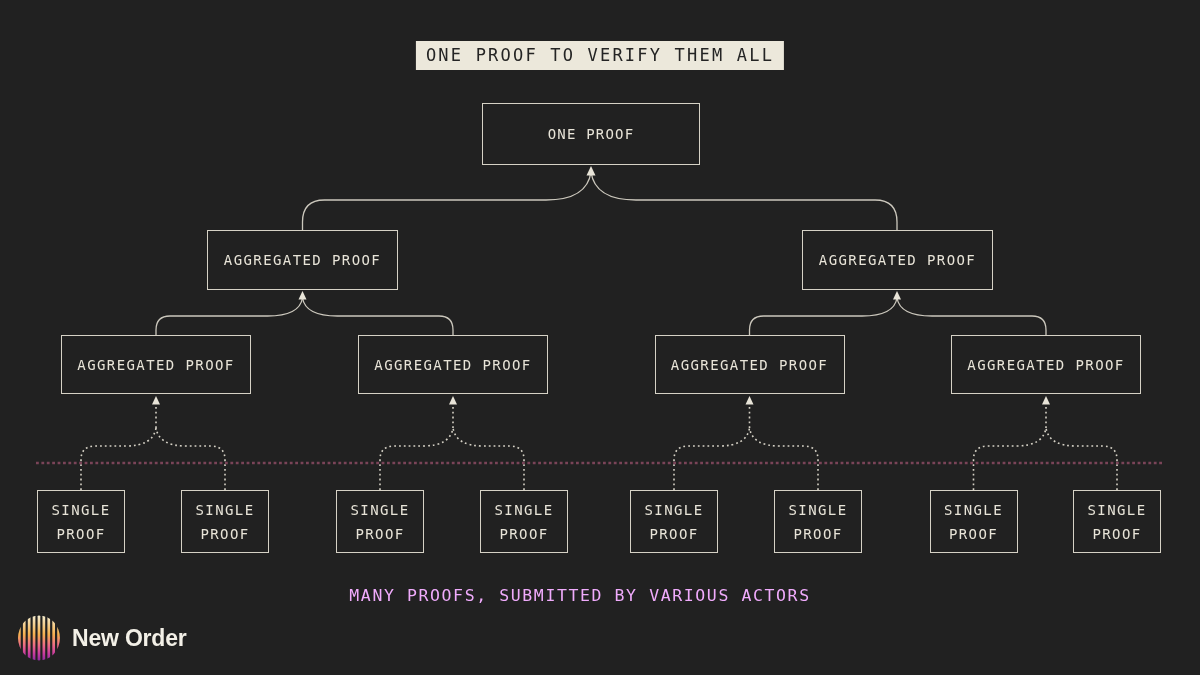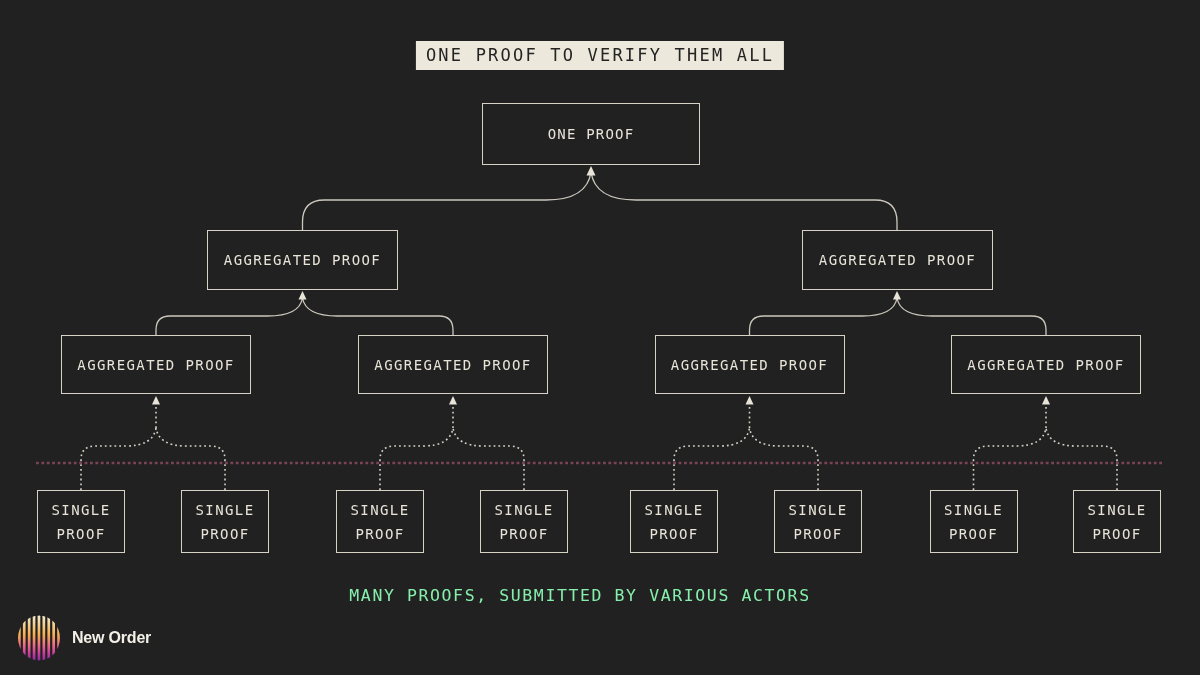--- a/index.html
+++ b/index.html
@@ -29,27 +29,27 @@
   .node-single {width:88px;height:63px;top:490px;text-align:center;}
   
   .wires{position:absolute;left:0;top:0;width:1200px;height:675px;pointer-events:none;}
   .wires path.solid{fill:none;stroke:#ccc8bd;stroke-width:1.3;}
   .wires path.dotted{fill:none;stroke:#d6d2c6;stroke-width:1.6;stroke-dasharray:1.8 3;}
   .wires path.pink{fill:none;stroke:#7a4458;stroke-width:2.6;stroke-dasharray:2.8 2.6;}
   .wires polygon.arrow{fill:#e8e4d8;stroke:none;}
   
   .caption{
     position:absolute;left:0;top:586px;width:1160px;text-align:center;
-    color:#86efac;font-size:16.5px;letter-spacing:1.6px;white-space:nowrap;
+    color:#f0abfc;font-size:16.5px;letter-spacing:1.6px;white-space:nowrap;
   }
   
   .brand{position:absolute;left:16px;top:615px;display:flex;align-items:center;gap:10px;}
   .brand-name{
     font-family:"Liberation Sans","DejaVu Sans",sans-serif;font-weight:700;
-    color:#f3f0e7;font-size:16px;letter-spacing:-0.2px;
+    color:#f3f0e7;font-size:23px;letter-spacing:-0.2px;
   }
 </style>
 </head>
 <body>
 
 <div class="stage">
 
   <svg class="wires" viewBox="0 0 1200 675">
 
     <g>

